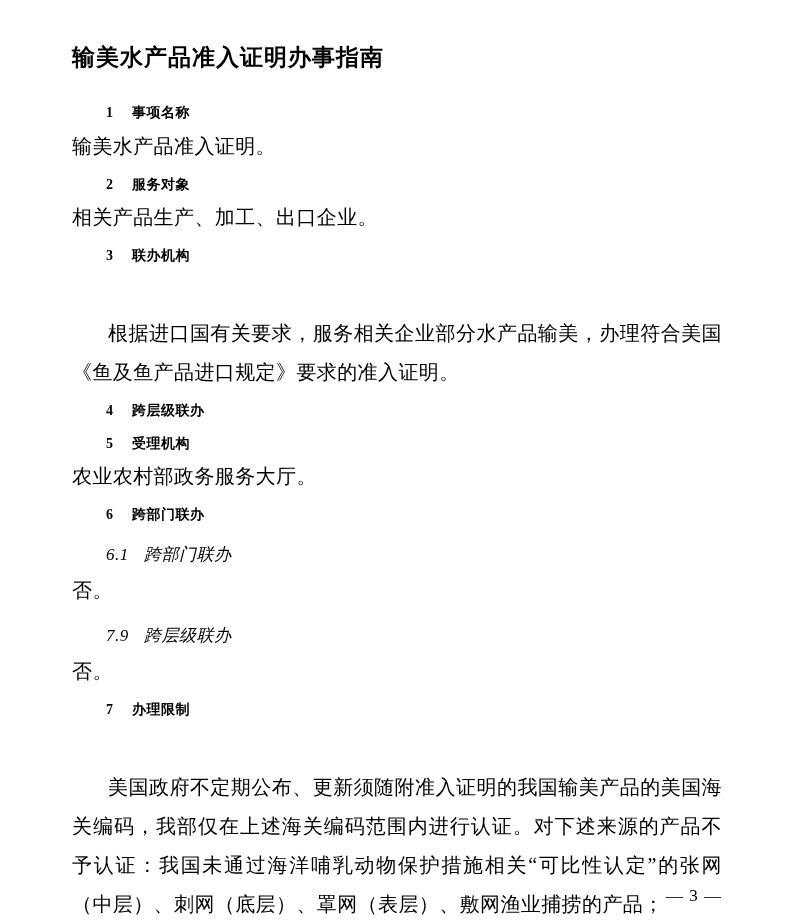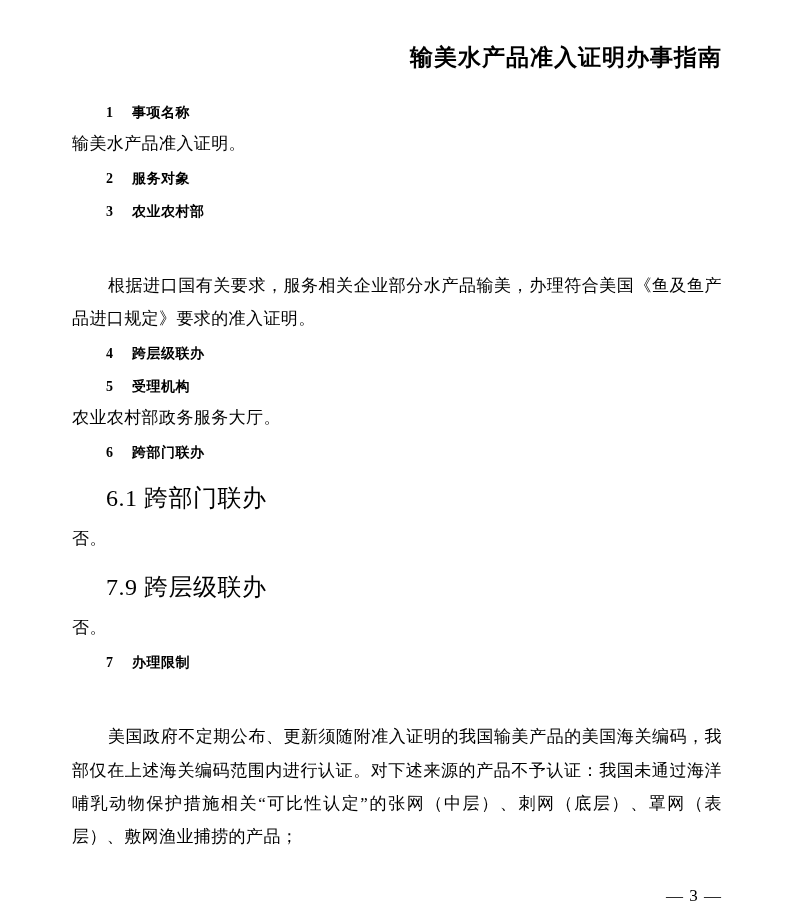--- a/index.html
+++ b/index.html
@@ -16,52 +16,53 @@
     overflow: hidden;
   }
   .page {
     width: 794px;
     height: 922px;
     box-sizing: border-box;
     padding: 24px 72px 0 72px;
     position: relative;
   }
   .doc-title {
-    text-align: right;
+    text-align: left;
     font-size: 23px;
     font-weight: bold;
     letter-spacing: 1px;
     margin: 18px 0 26px 0;
     line-height: 1.4;
   }
   .section-heading {
     font-size: 14px;
     font-weight: bold;
     line-height: 1.9;
     margin: 6px 0 0 0;
     padding-left: 34px;
     letter-spacing: 0.5px;
   }
   .section-heading .num {
     display: inline-block;
     min-width: 26px;
   }
   .sub-heading {
-    font-size: 24px;
+    font-size: 17px;
     line-height: 1.9;
     margin: 10px 0 0 0;
     padding-left: 34px;
     letter-spacing: 0.5px;
+    font-style: italic;
   }
   .sub-heading .num {
     display: inline-block;
     min-width: 38px;
   }
   .body-text {
-    font-size: 17px;
+    font-size: 20px;
     line-height: 1.95;
     margin: 0;
     text-align: justify;
     text-justify: inter-ideograph;
     letter-spacing: 0.4px;
   }
   .body-text.indent {
     text-indent: 36px;
     margin-top: 44px;
   }
@@ -84,23 +85,24 @@
   <div class="doc-title">输美水产品准入证明办事指南</div>
 
   <div class="section-heading">
     <span class="num">1</span><span>事项名称</span>
   </div>
   <p class="body-text noindent">输美水产品准入证明。</p>
 
   <div class="section-heading">
     <span class="num">2</span><span>服务对象</span>
   </div>
+  <p class="body-text noindent">相关产品生产、加工、出口企业。</p>
 
   <div class="section-heading">
-    <span class="num">3</span><span>农业农村部</span>
+    <span class="num">3</span><span>联办机构</span>
   </div>
   <p class="body-text indent">根据进口国有关要求，服务相关企业部分水产品输美，办理符合美国《鱼及鱼产品进口规定》要求的准入证明。</p>
 
   <div class="section-heading">
     <span class="num">4</span><span>跨层级联办</span>
   </div>
 
   <div class="section-heading">
     <span class="num">5</span><span>受理机构</span>
   </div>

